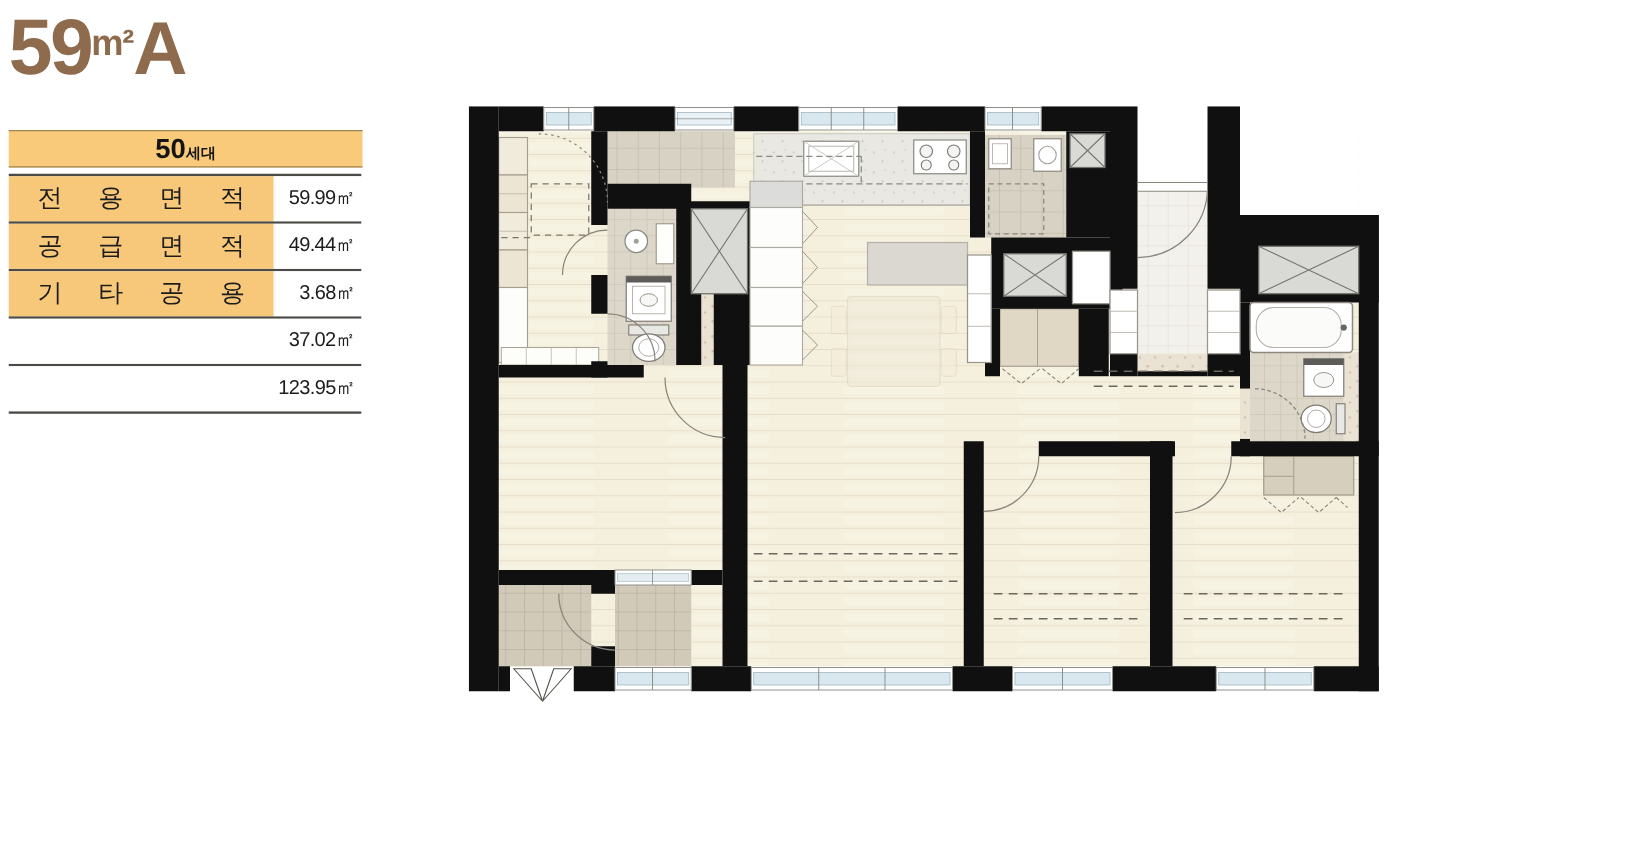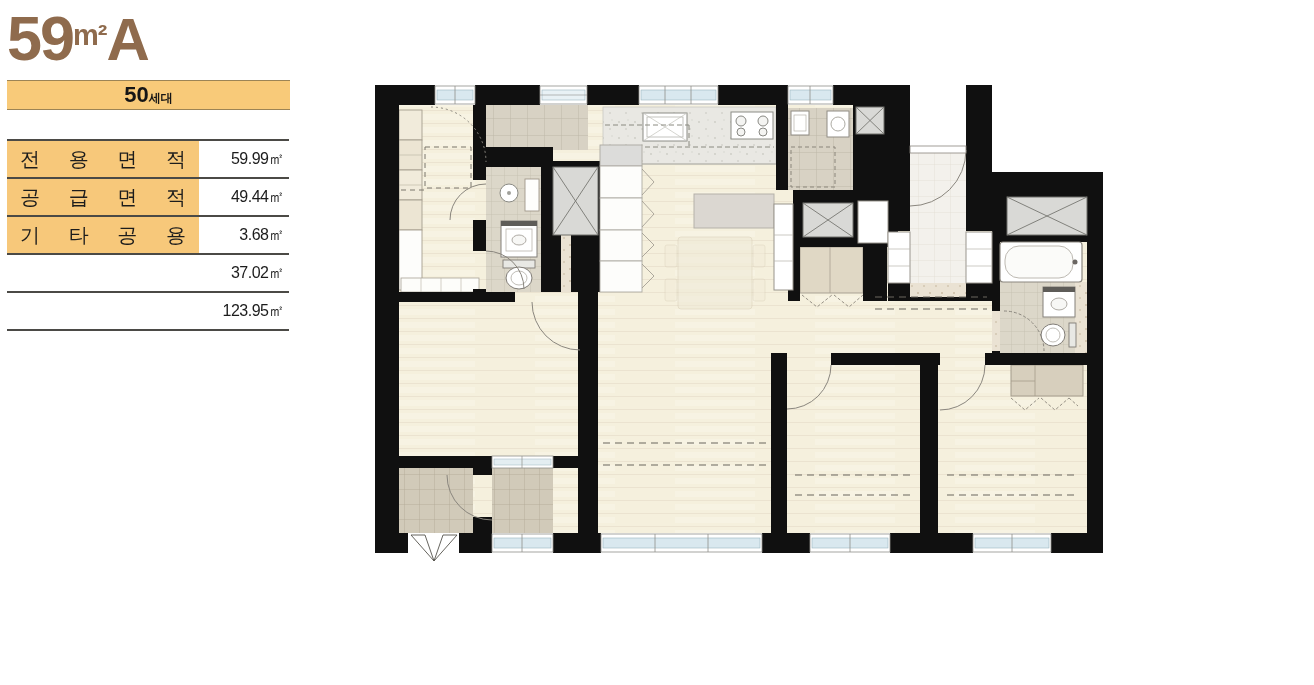--- a/index.html
+++ b/index.html
@@ -4,26 +4,26 @@
 <style>
   html,body{margin:0;padding:0;background:#fff;}
   body{width:1314px;height:685px;position:relative;font-family:"Liberation Sans","DejaVu Sans",sans-serif;overflow:hidden;}
 
   
   .info-panel{position:absolute;left:7px;top:0;width:283px;}
   .unit-title{position:absolute;left:0;top:2px;width:283px;color:#8f6b4d;font-weight:bold;white-space:nowrap;}
   .unit-title .num{font-size:63px;letter-spacing:-2px;}
   .unit-title .unit{font-size:29px;position:relative;top:-15px;letter-spacing:-1px;}
   .unit-title .type{font-size:60px;letter-spacing:-1px;}
-  .households-band{position:absolute;left:0;top:80px;width:283px;height:28px;background:#f8ca79;border-top:1px solid #9c8455;border-bottom:1px solid #9c8455;text-align:center;line-height:28px;color:#151515;}
+  .households-band{position:absolute;left:0;top:104px;width:283px;height:28px;background:#f8ca79;border-top:1px solid #9c8455;border-bottom:1px solid #9c8455;text-align:center;line-height:28px;color:#151515;}
   .households-band .count{font-size:22px;font-weight:bold;}
   .households-band .suffix{font-size:12px;font-weight:bold;}
   .area-table{position:absolute;left:0;top:139px;width:282px;border-top:2px solid #4b4a46;}
   .area-row{display:flex;height:36px;border-bottom:2px solid #4b4a46;}
-  .area-label{width:166px;background:#f7c87a;color:#1c1c1c;font-size:20px;line-height:36px;padding:0 13px;text-align:justify;text-align-last:justify;}
+  .area-label{width:166px;background:#f7c87a;color:#1c1c1c;font-size:20px;line-height:36px;padding:0 23px;text-align:justify;text-align-last:justify;}
   .area-value{flex:1;background:#fff;color:#1c1c1c;font-size:16px;line-height:36px;text-align:right;padding-right:5px;letter-spacing:-0.5px;}
 
   
   .plan-wrap{position:absolute;left:375px;top:85px;width:730px;height:482px;}
 </style>
 </head>
 <body>
 
 <div class="info-panel">
   <div class="unit-title">

